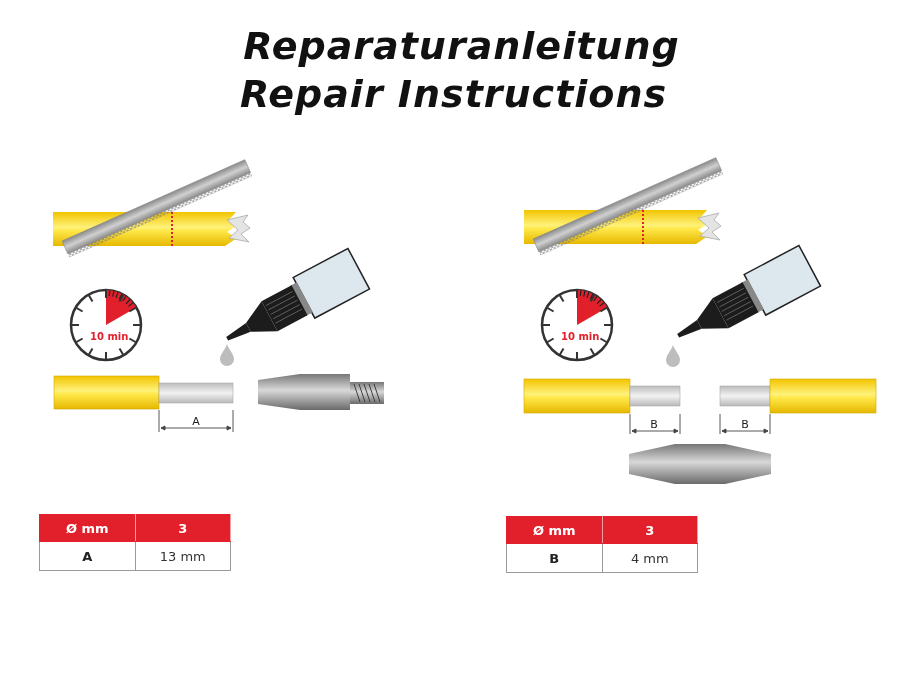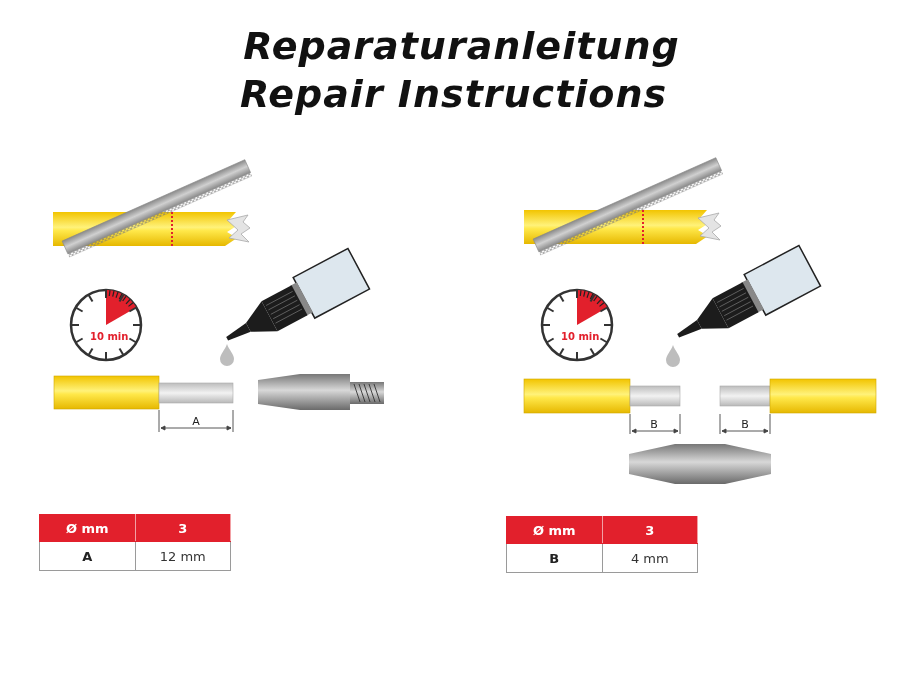--- a/index.html
+++ b/index.html
@@ -199,21 +199,21 @@
 </svg>
 
 <table class="spec-table" id="table-a">
   <tbody>
       <tr class="hdr">
     <td>Ø mm</td>
     <td>3</td>
   </tr>
   <tr class="row">
     <td class="key">A</td>
-    <td class="val">12 mm</td>
+    <td class="val">13 mm</td>
   </tr>
 </tbody>
   </table>
 
 <table class="spec-table" id="table-b">
   <tbody>
       <tr class="hdr">
     <td>Ø mm</td>
     <td>3</td>
   </tr>

